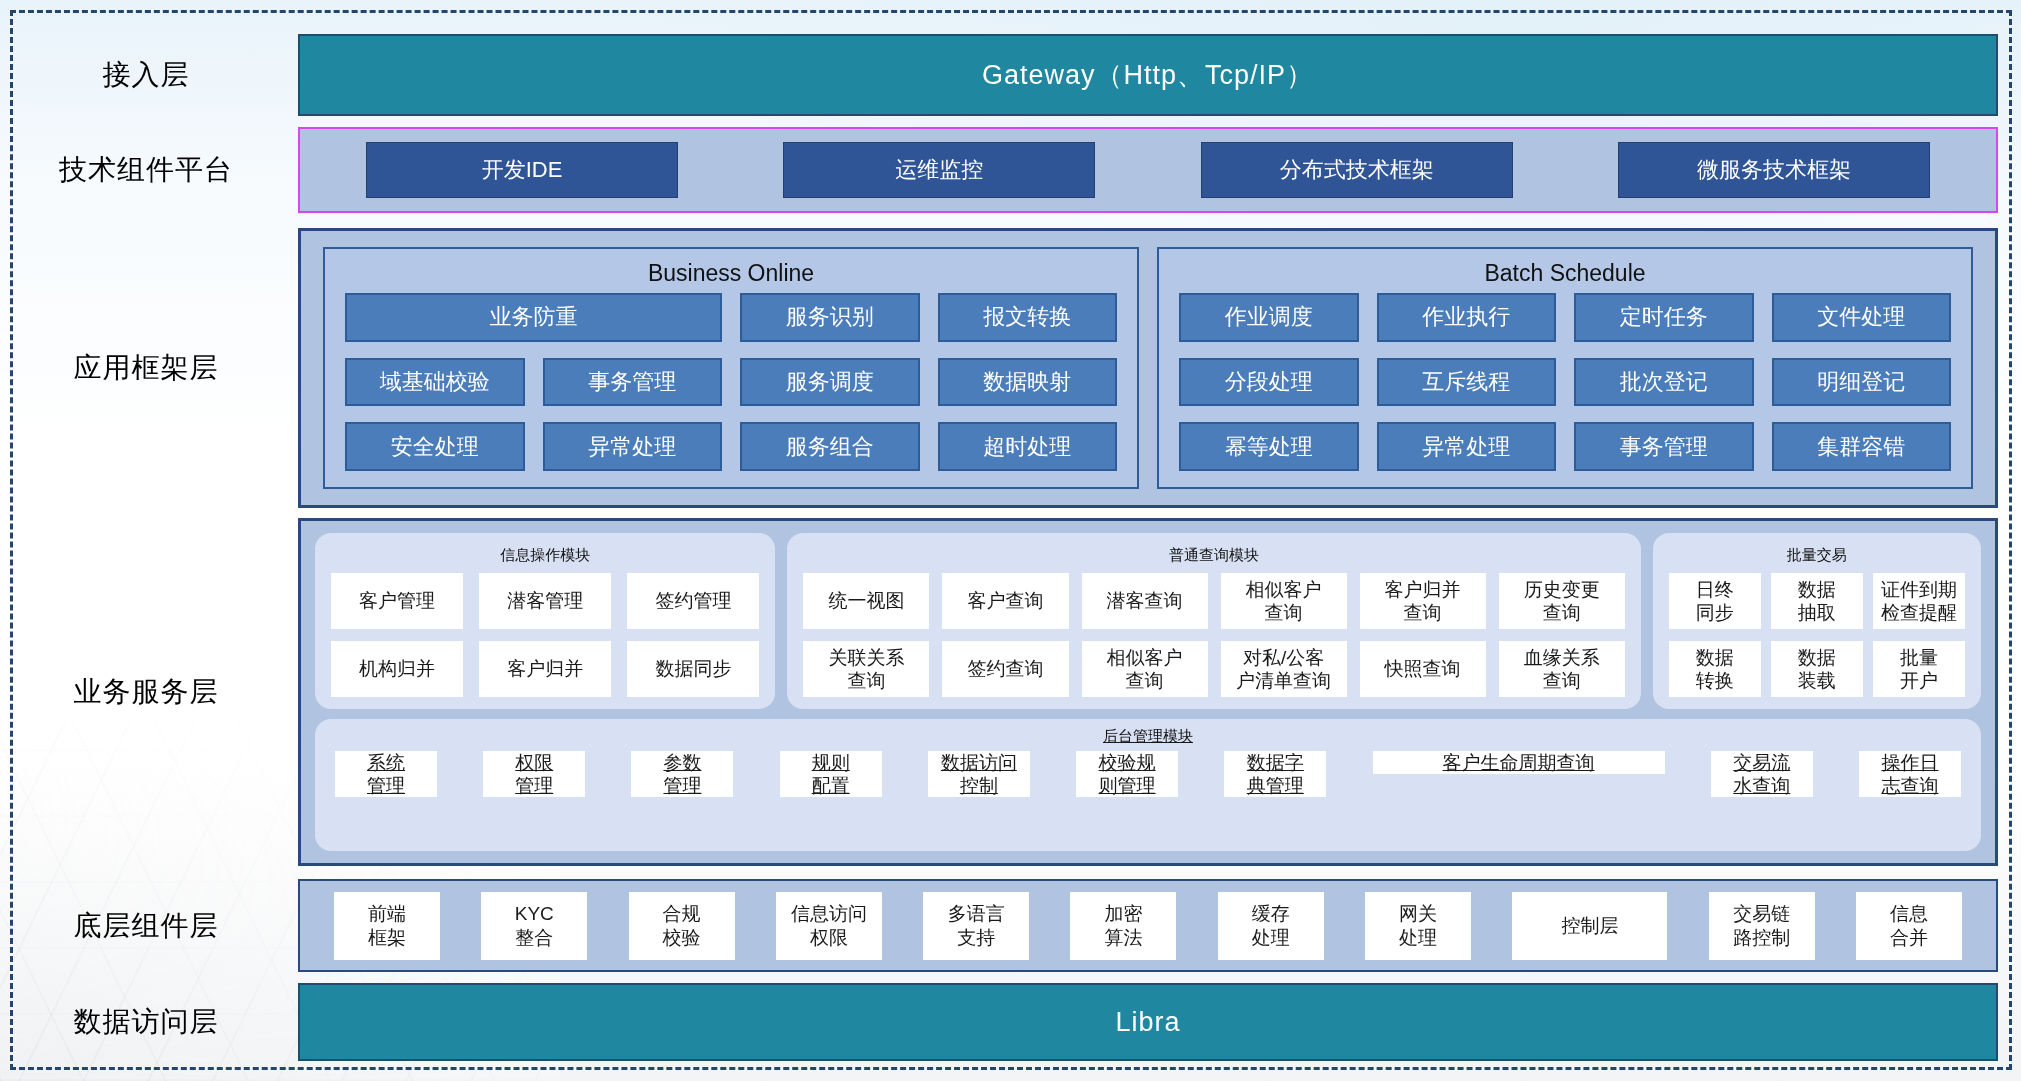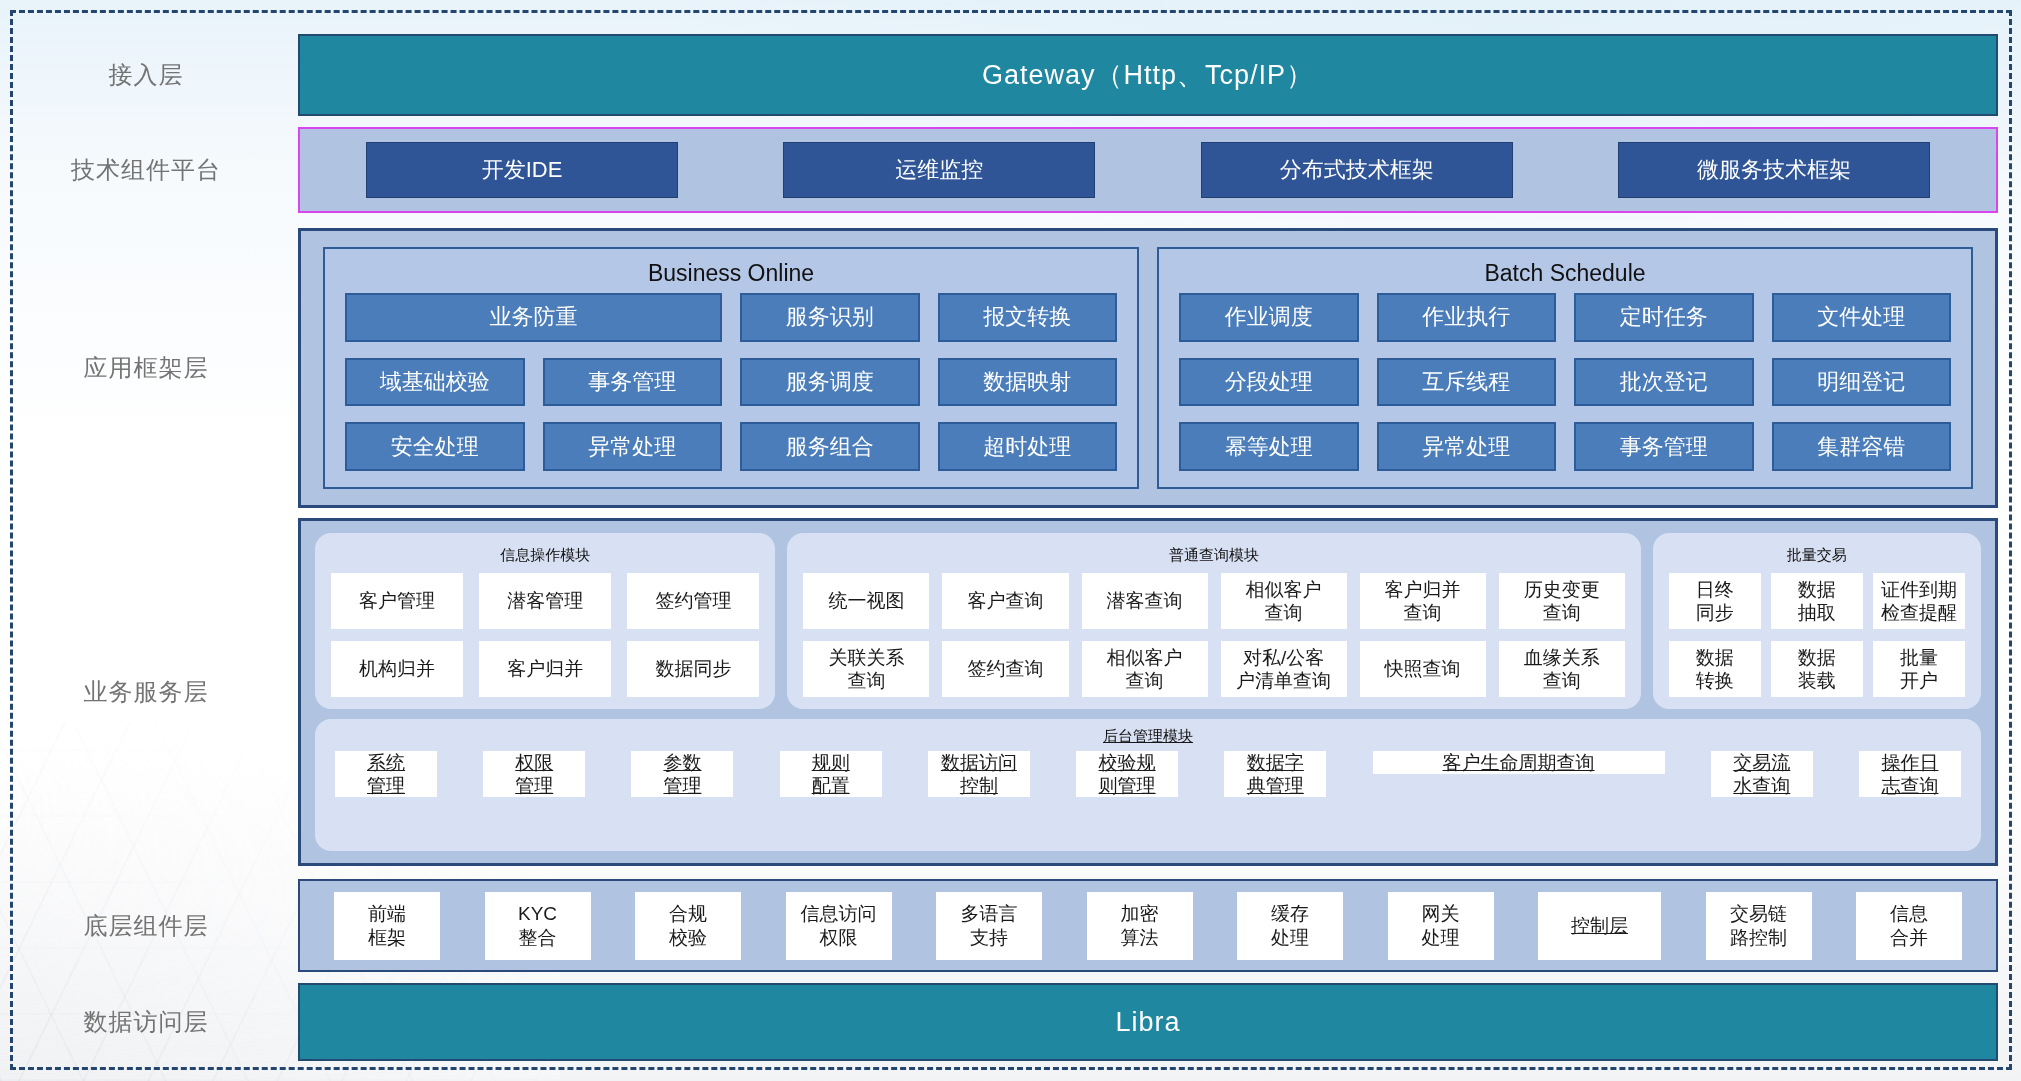--- a/index.html
+++ b/index.html
@@ -17,21 +17,21 @@
     background:
       repeating-linear-gradient(116deg, rgba(168,176,188,.22) 0 2px, rgba(255,255,255,0) 2px 58px),
       repeating-linear-gradient(64deg,  rgba(168,176,188,.18) 0 2px, rgba(255,255,255,0) 2px 74px),
       repeating-linear-gradient(0deg,   rgba(190,196,206,.14) 0 2px, rgba(255,255,255,0) 2px 66px),
       linear-gradient(180deg, rgba(255,255,255,0) 0%, #eef0f2 100%);}
   .bg-cubes::after{content:"";position:absolute;inset:0;
     background:linear-gradient(to top right,rgba(255,255,255,0) 0%, #ffffff 78%);}
 
   .band{position:absolute;left:12px;width:1986px;display:flex;}
   .label{width:250px;box-sizing:border-box;padding-left:18px;display:flex;align-items:center;justify-content:center;
-    font-size:24px;color:#737373;letter-spacing:1px;}
+    font-size:28px;color:#000000;letter-spacing:1px;}
   .content{flex:1;display:flex;padding-left:36px;}
 
   .teal-bar{flex:1;background:#1f87a0;border:2px solid #234a71;display:flex;align-items:center;justify-content:center;
     color:#ffffff;font-size:27px;letter-spacing:1px;}
 
   .tech-box{flex:1;background:#b0c4e1;border:2px solid #d946ef;display:flex;align-items:center;
     justify-content:space-between;box-sizing:border-box;padding:0 66px;}
   .navy-btn{width:310px;height:54px;background:#2f5597;border:1px solid #223f73;display:flex;align-items:center;
     justify-content:center;color:#fff;font-size:22px;}
 
@@ -58,21 +58,21 @@
   .wbox{background:#ffffff;display:flex;align-items:center;justify-content:center;text-align:center;
     white-space:pre-line;font-size:19px;line-height:1.22;color:#1a1a1a;}
   .admin-panel{height:132px;padding:2px 20px 10px;text-decoration:underline;}
   .admin-items{flex:1;display:flex;align-items:flex-start;justify-content:space-between;}
   .admin-items .wbox{width:102px;}
   .admin-items .wbox.wide{width:292px;}
 
   .base-box{flex:1;background:#b0c4e1;border:2px solid #2a4a7c;box-sizing:border-box;
     display:flex;align-items:center;justify-content:space-between;padding:0 34px;}
   .base-box .wbox{width:106px;height:68px;}
-  .base-box .wbox.ctrl{width:123px;text-decoration:underline;}
+  .base-box .wbox.ctrl{width:155px;}
 </style>
 </head>
 <body>
 
 <div class="bg-cubes"></div>
 <div class="frame"></div>
 
 <div class="band" style="top:34px;height:82px">
   <div class="label">接入层</div>
   <div class="content">

